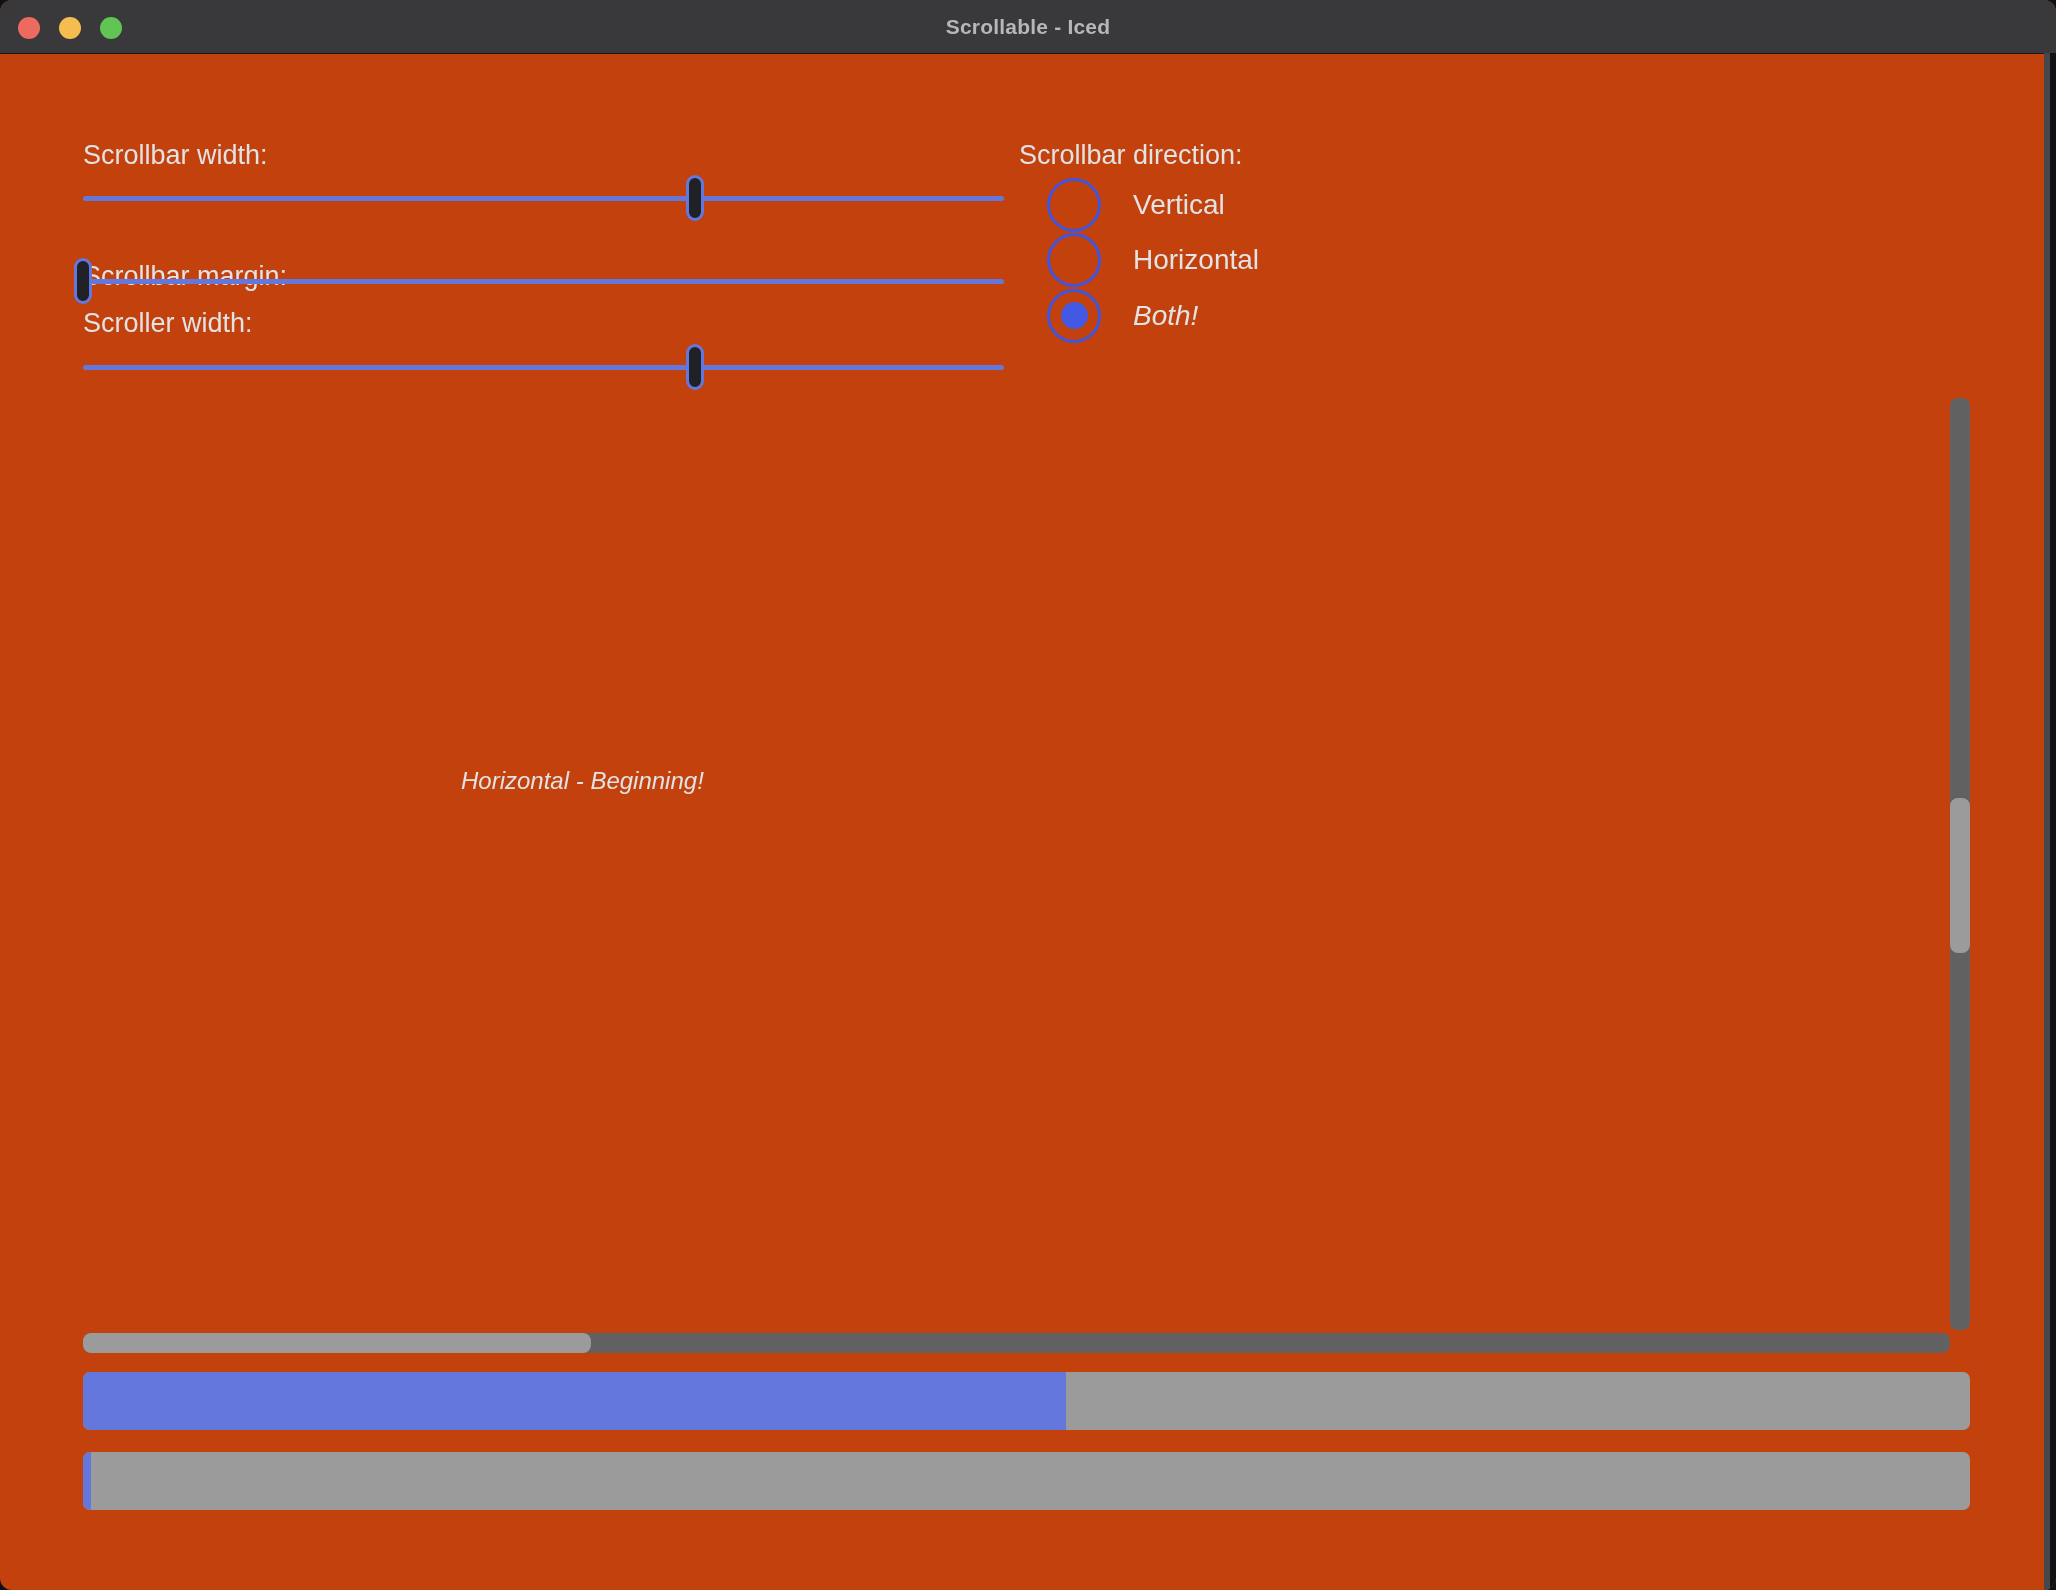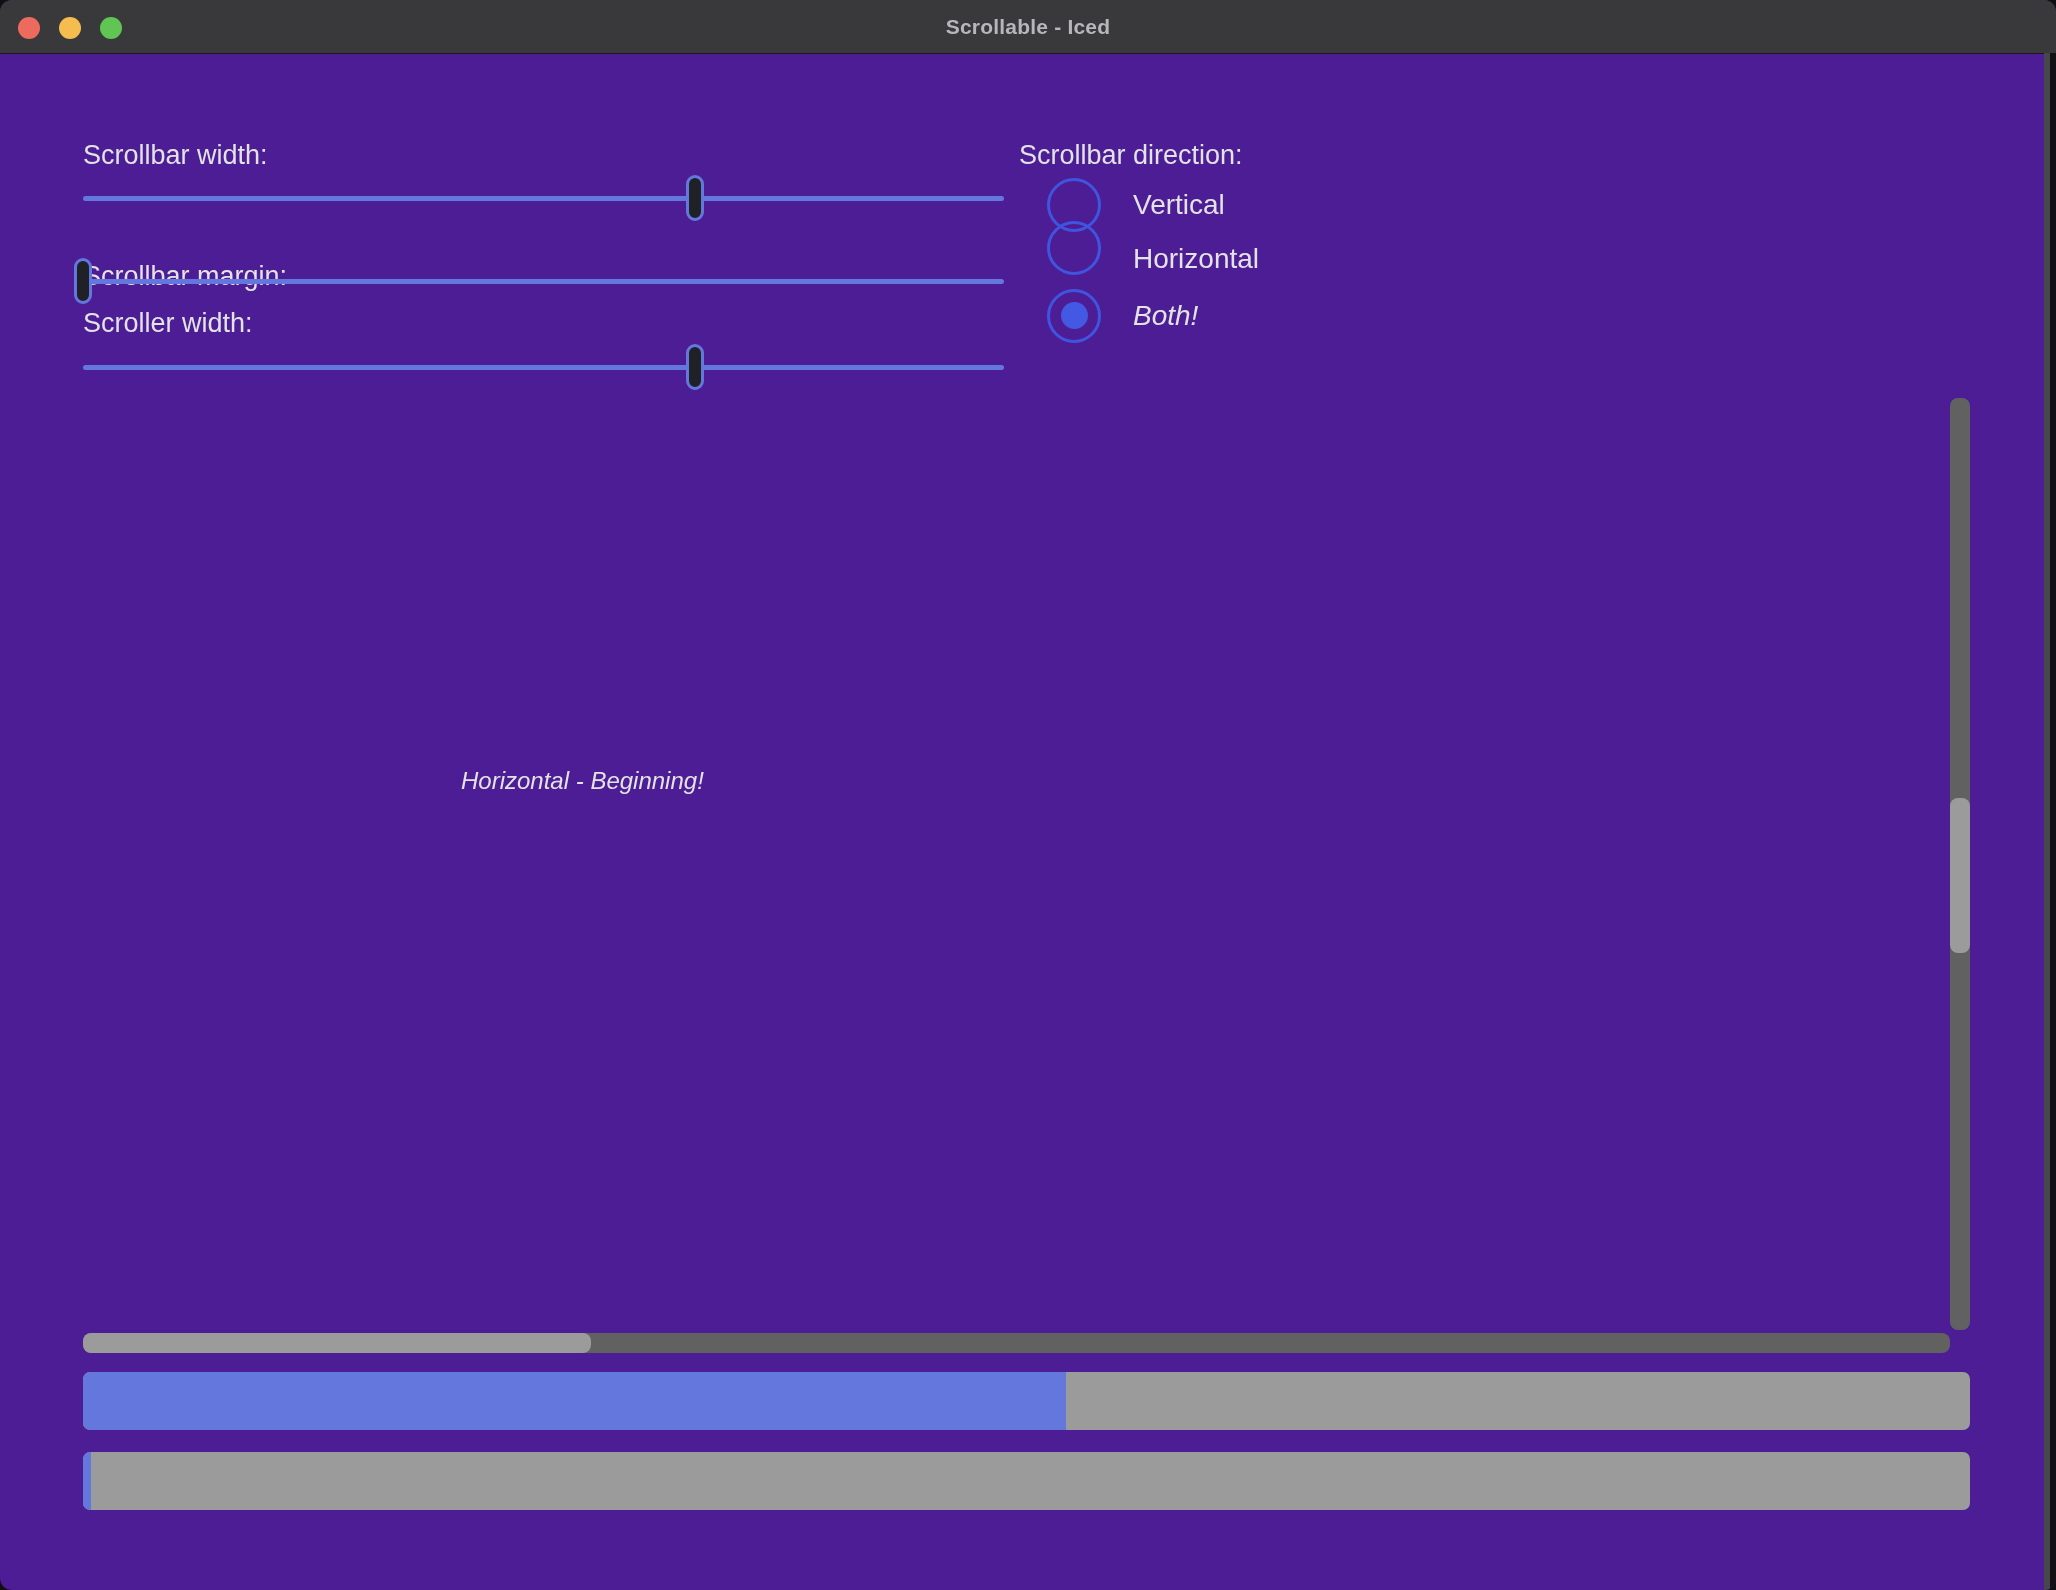--- a/index.html
+++ b/index.html
@@ -1,18 +1,18 @@
 <!DOCTYPE html>
 <html><head>
 <meta charset="utf-8">
 <style>
   html,body{margin:0;padding:0;background:#101012;}
   .window{
     position:relative;width:2056px;height:1590px;overflow:hidden;
-    background:#4c1d95;border-radius:12px;
+    background:#c2410c;border-radius:12px;
     font-family:"Liberation Sans",sans-serif;
   }
   
   .titlebar{
     position:absolute;left:0;top:0;width:100%;height:53px;
     background:#39393b;border-bottom:1px solid #19191b;
     display:flex;align-items:center;justify-content:center;
   }
   .traffic{position:absolute;left:18px;top:17px;display:flex;gap:19px;}
   .light{width:22px;height:22px;border-radius:50%;}
@@ -113,21 +113,21 @@
   </div>
 
   <div class="dir-label">Scrollbar direction:</div>
 
   <div class="radio" style="top:177px;text-align:right;">
     <div class="circle">
         <div class="dot"></div>
       </div>
     <div class="opt-label">Vertical</div>
   </div>
-  <div class="radio" style="top:220px;align-items:flex-end;">
+  <div class="radio" style="top:232px;">
     <div class="circle">
         <div class="dot"></div>
       </div>
     <div class="opt-label">Horizontal</div>
   </div>
   <div class="radio selected" style="top:288px;font-style:italic;">
     <div class="circle">
         <div class="dot"></div>
       </div>
     <div class="opt-label">Both!</div>

